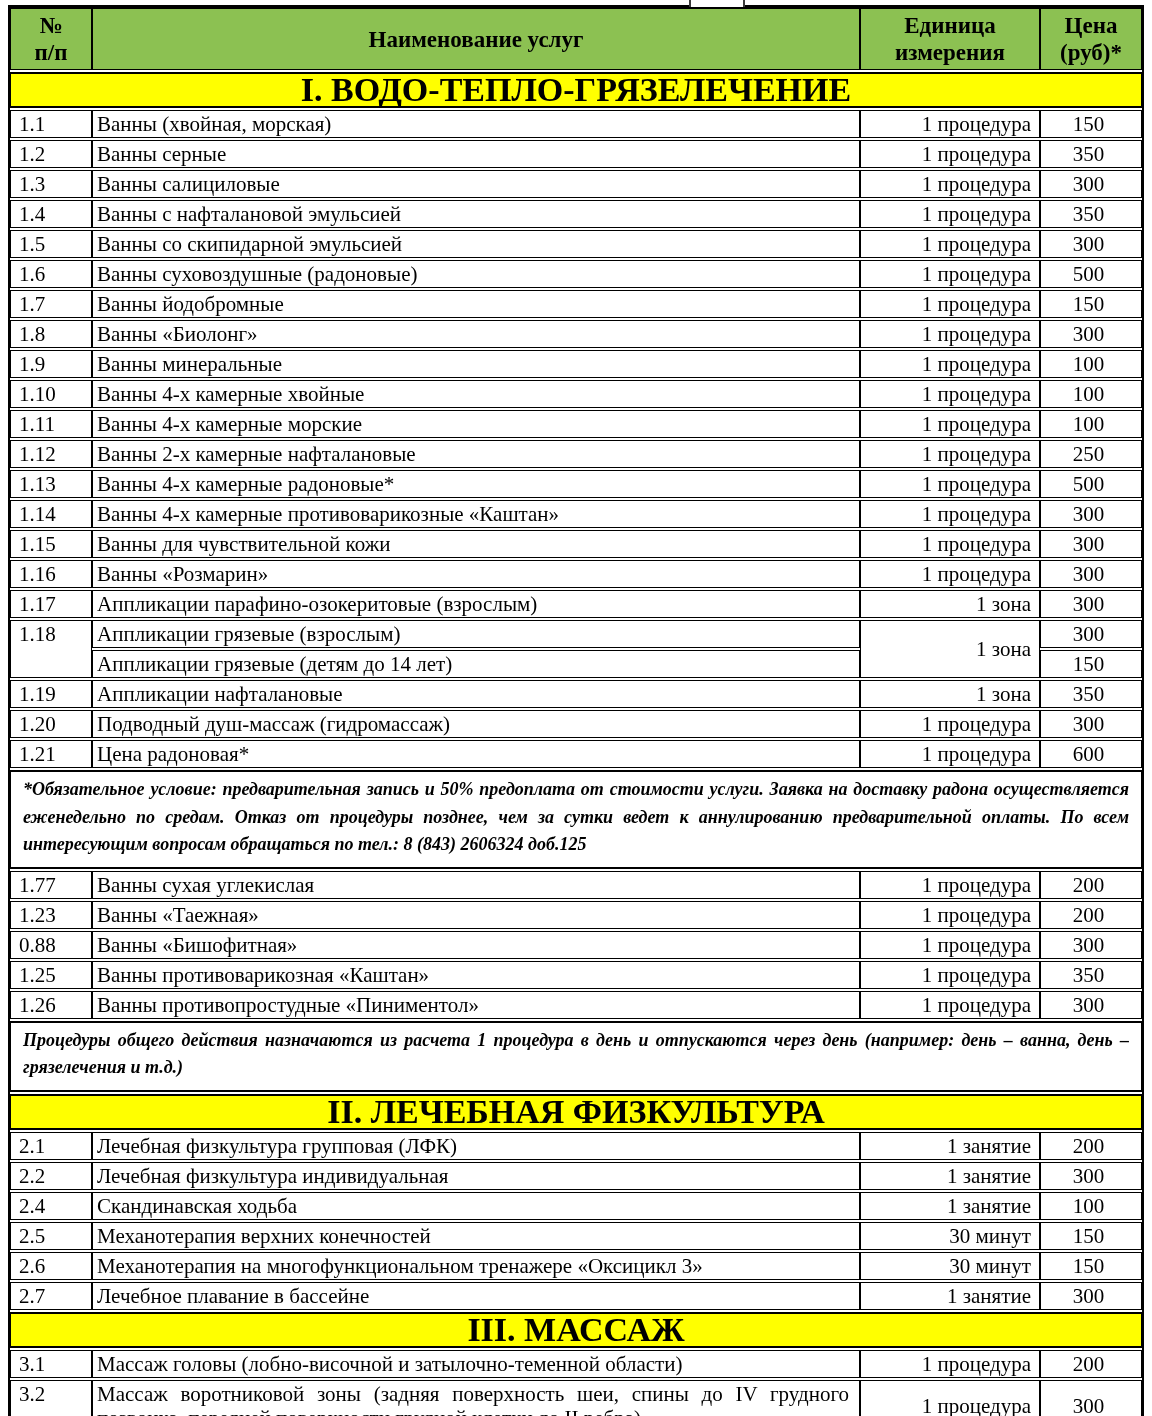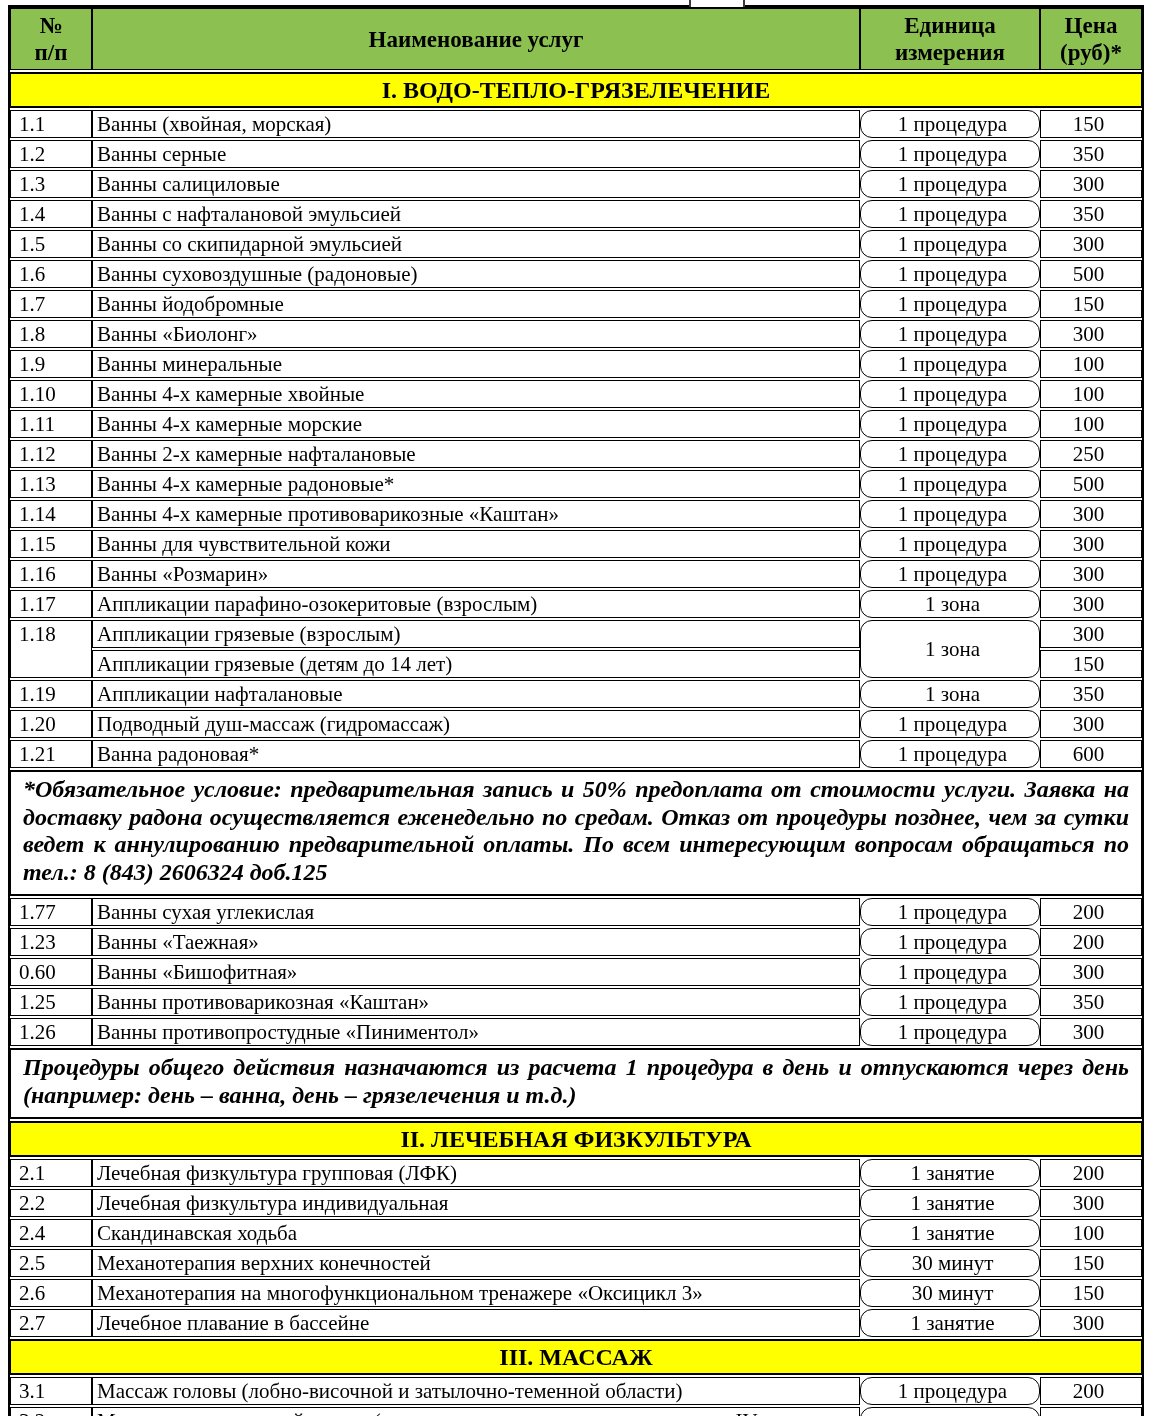--- a/index.html
+++ b/index.html
@@ -50,38 +50,38 @@
     font-size: 21px;
     line-height: 24px;
     padding: 1px 8px;
     vertical-align: middle;
     overflow: hidden;
     background: #fff;
   }
   td.c-num   { padding-right: 11px; vertical-align: top; }
   td.c-name  { text-align: left; padding-left: 4px; padding-right: 10px; }
   td.c-name.justify { text-align: justify; }
-  td.c-unit  { text-align: center; padding-left: 13px; border-radius: 12px; }
+  td.c-unit  { text-align: right; padding-left: 13px; }
   td.c-price { text-align: center; padding-right: 13px; }
 
   td.section-cell {
     background: var(--yellow, #FFFF00);
     text-align: center;
     font-weight: bold;
-    font-size: 24px;
+    font-size: 34px;
     line-height: 30px;
     padding: 1px 0;
     border-top-width: 2px;
     border-bottom-width: 2px;
   }
   td.note-cell {
     font-weight: bold;
     font-style: italic;
     text-align: justify;
-    font-size: 24px;
+    font-size: 18px;
     line-height: 27.5px;
     padding: 4px 12px 8px 12px;
     border-top-width: 2px;
     border-bottom-width: 2px;
   }
   .artifact {
     position: absolute;
     left: 689px; top: 0;
     width: 52px; height: 7px;
     background: #fff;
@@ -237,41 +237,41 @@
           <td class="c-price">350</td>
         </tr>
         <tr>
           <td class="c-num">1.20</td>
           <td class="c-name">Подводный душ-массаж (гидромассаж)</td>
           <td class="c-unit">1 процедура</td>
           <td class="c-price">300</td>
         </tr>
         <tr>
           <td class="c-num">1.21</td>
-          <td class="c-name">Ванна радоновая*</td>
+          <td class="c-name">Цена радоновая*</td>
           <td class="c-unit">1 процедура</td>
           <td class="c-price">600</td>
         </tr>
         <tr>
           <td class="note-cell" colspan="4">*Обязательное условие: предварительная запись и 50% предоплата от стоимости услуги. Заявка на доставку радона осуществляется еженедельно по средам. Отказ от процедуры позднее, чем за сутки ведет к аннулированию предварительной оплаты. По всем интересующим вопросам обращаться по тел.: 8 (843) 2606324 доб.125</td>
         </tr>
         <tr>
           <td class="c-num">1.77</td>
           <td class="c-name">Ванны сухая углекислая</td>
           <td class="c-unit">1 процедура</td>
           <td class="c-price">200</td>
         </tr>
         <tr>
           <td class="c-num">1.23</td>
           <td class="c-name">Ванны «Таежная»</td>
           <td class="c-unit">1 процедура</td>
           <td class="c-price">200</td>
         </tr>
         <tr>
-          <td class="c-num">0.60</td>
+          <td class="c-num">0.88</td>
           <td class="c-name">Ванны «Бишофитная»</td>
           <td class="c-unit">1 процедура</td>
           <td class="c-price">300</td>
         </tr>
         <tr>
           <td class="c-num">1.25</td>
           <td class="c-name">Ванны противоварикозная «Каштан»</td>
           <td class="c-unit">1 процедура</td>
           <td class="c-price">350</td>
         </tr>

